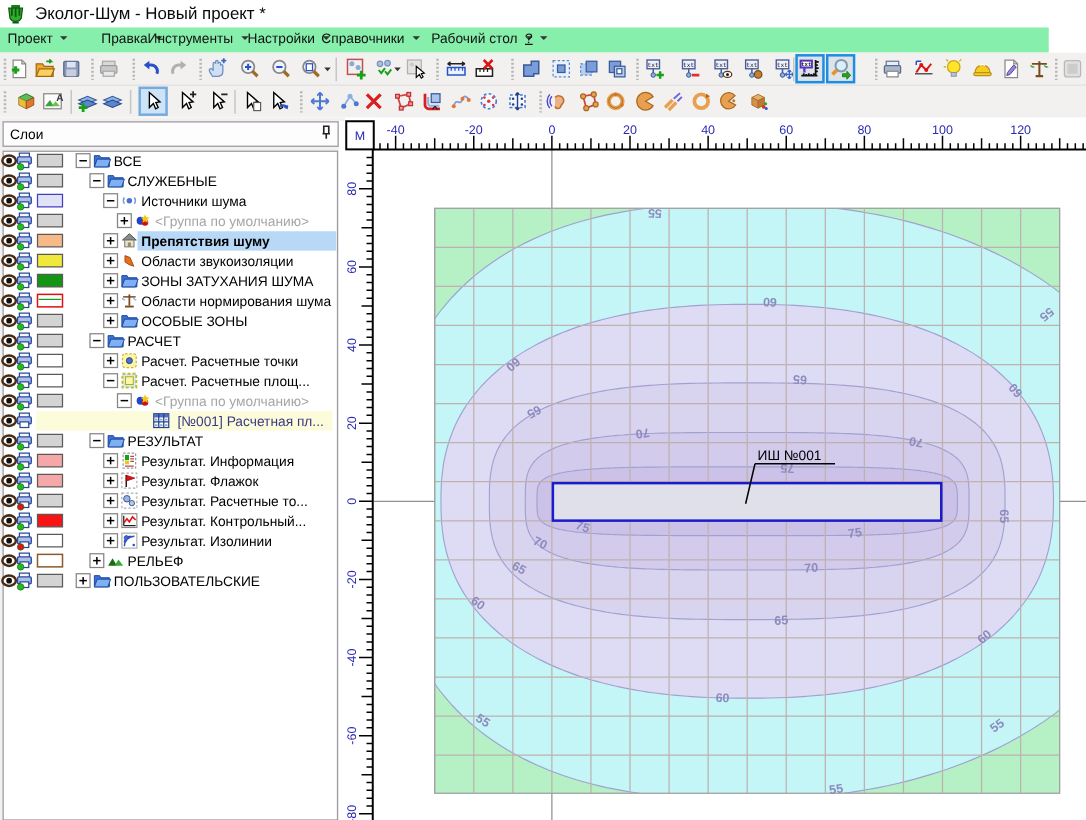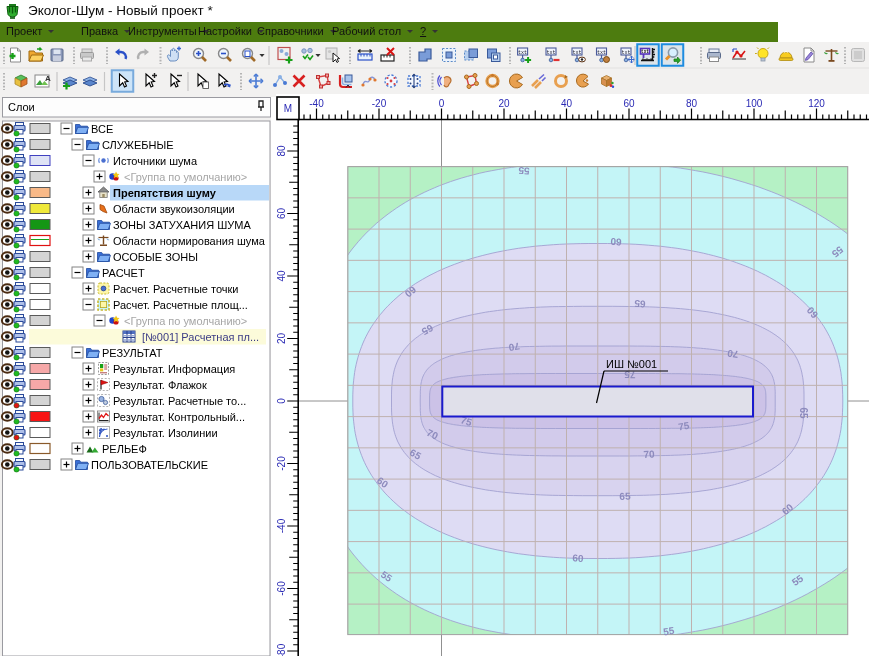--- a/index.html
+++ b/index.html
@@ -1,44 +1,44 @@
 <!DOCTYPE html>
 <html><head><meta charset="utf-8">
 <style>
 * { margin:0; padding:0; box-sizing:border-box; }
 html,body { width:869px; height:656px; overflow:hidden; background:#fff;
   font-family:"Liberation Sans", sans-serif; }
 #page { position:relative; width:869px; height:656px; }
 #title { position:absolute; left:0; top:0; width:869px; height:22px; background:#fff; }
 #title span { position:absolute; left:28px; top:3px; font-size:13.5px; color:#0a0a0a;text-align:center; }
-#menu { position:absolute; left:0; top:22px; width:778px; height:20px; background:#4d7c0f; }
+#menu { position:absolute; left:0; top:22px; width:839px; height:20px; background:#86efac; }
 .mi { position:absolute; top:3px; font-size:11px; color:#111; white-space:nowrap; }
 .tri { display:inline-block; width:0; height:0; border-left:3.2px solid transparent;
   border-right:3.2px solid transparent; border-top:3.6px solid #333; margin-left:6px;
   vertical-align:2px; }
 #chrome { position:absolute; left:0; top:94px; width:869px; height:562px; background:#f2f1f0; }
 </style></head>
 <body>
 <div id="page">
 <div id="title">
       <svg width="17" height="17" viewBox="0 0 17 17" style="position:absolute;left:4px;top:3px;">
 <path d="M5 1 h7 v2.5 h-7 z" fill="#1c7a1c"></path>
 <path d="M3 3.5 h11 l-1 8 a5 4.5 0 0 1 -9 0 z" fill="#2fae2f" stroke="#0c5a0c" stroke-width="1"></path>
 <path d="M5.5 3.5 v6 M8.5 3.5 v7 M11.5 3.5 v6" stroke="#0c5a0c" stroke-width="1.4"></path>
 <path d="M6 15 h5" stroke="#0c5a0c" stroke-width="1.6"></path>
 </svg>
       <span>Эколог-Шум - Новый проект *</span>
     </div>
 <div id="menu">
       <span class="mi" style="left:6px">Проект<i class="tri"></i></span>
       <span class="mi" style="left:81px">Правка<i class="tri"></i></span>
-      <span class="mi" style="left:128px">Инструменты<i class="tri"></i></span>
+      <span class="mi" style="left:118px">Инструменты<i class="tri"></i></span>
       <span class="mi" style="left:198px">Настройки<i class="tri"></i></span>
       <span class="mi" style="left:257px">Справочники<i class="tri"></i></span>
-      <span class="mi" style="left:332px">Рабочий стол<i class="tri"></i></span>
+      <span class="mi" style="left:345px">Рабочий стол<i class="tri"></i></span>
       <span class="mi" style="left:420px"><u>?</u><i class="tri"></i></span>
     </div>
 <svg width="869" height="52" viewBox="0 0 869 52" style="position:absolute;left:0;top:42px;">
       <rect width="869" height="52" fill="#f2f1f0"></rect>
       <line x1="0" y1="26" x2="869" y2="26" stroke="#e2e1e0"></line>
       <rect x="637.25" y="2.25" width="21.5" height="21.5" fill="#dce4ea" stroke="#1e8ce0" stroke-width="2"></rect>
       <rect x="661.75" y="2.25" width="21.5" height="21.5" fill="#dce4ea" stroke="#1e8ce0" stroke-width="2"></rect>
       <rect x="111.75" y="28.25" width="21.5" height="21.5" fill="#cde4f8" stroke="#78aadc" stroke-width="2"></rect>
       <g transform="translate(7.5,5)">
         <path d="M3 1 h7 l3 3 v11 h-10 z" fill="#fff" stroke="#8a8a8a" stroke-width="1"></path>

